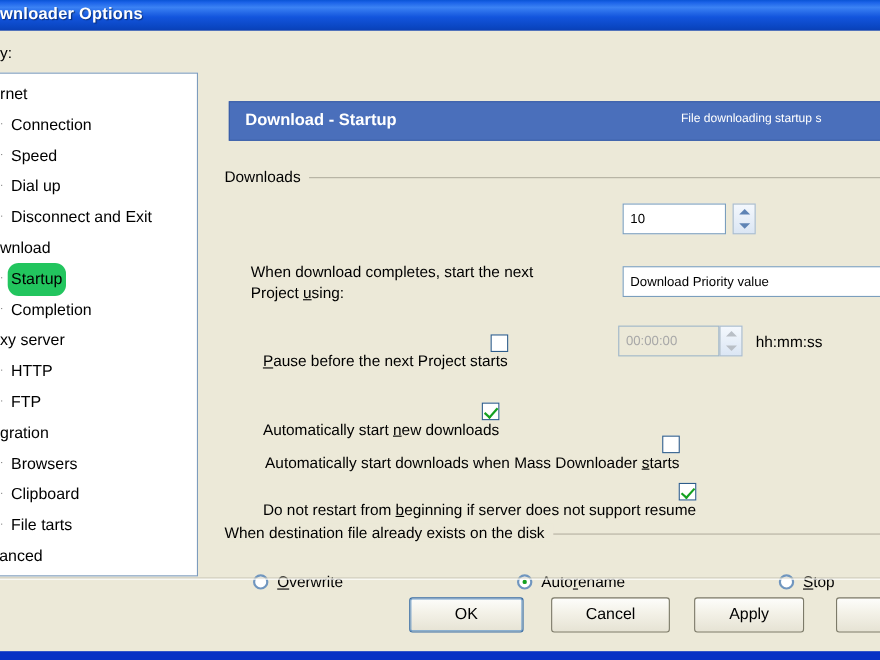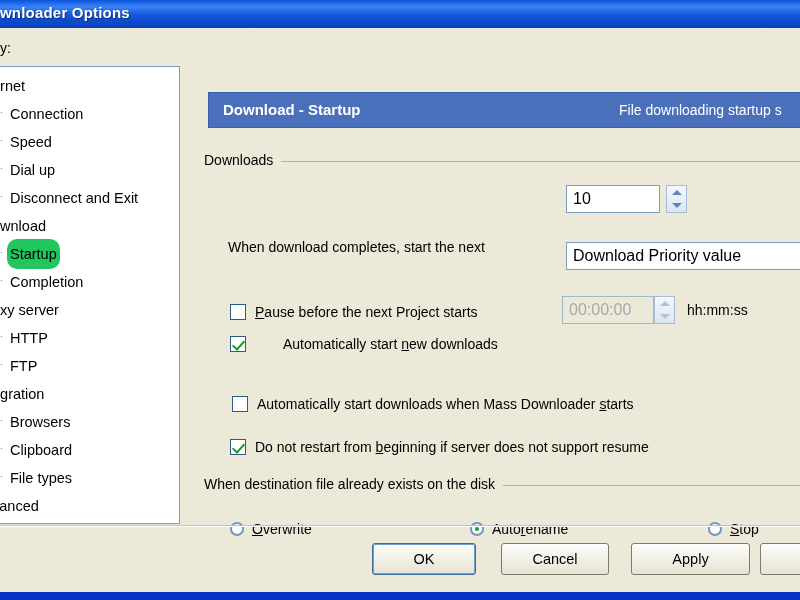--- a/index.html
+++ b/index.html
@@ -119,21 +119,21 @@
     left: 14px; top: 8px;
     color: #ffffff;
     font-size: 15px;
     font-weight: bold;
     white-space: nowrap;
   }
   .page-header .ph-desc {
     position: absolute;
     left: 410px; top: 9px;
     color: #ffffff;
-    font-size: 14px;
+    font-size: 11px;
     white-space: nowrap;
   }
 
   
   .group {
     position: absolute;
     left: 4px;
     width: 640px;
   }
   .group-title {
@@ -165,21 +165,21 @@
     line-height: 19px;
   }
   .acc { text-decoration: underline; }
 
   
   .textbox {
     box-sizing: border-box;
     background: #ffffff;
     border: 1px solid #7b9ebd;
     font-family: "Liberation Sans", sans-serif;
-    font-size: 16px;
+    font-size: 12px;
     color: #000;
     padding: 2px 6px;
     line-height: 22px;
     height: 28px;
     overflow: hidden;
     white-space: nowrap;
   }
   .textbox.disabled {
     color: #a8a8a8;
     background: #ece9d8;
@@ -199,21 +199,21 @@
     width: 0; height: 0;
     border-left: 5px solid transparent;
     border-right: 5px solid transparent;
   }
   .spin .arrow.up   { border-bottom: 5px solid #5f84b5; }
   .spin .arrow.down { border-top: 5px solid #5f84b5; }
   .spin.disabled .arrow.up   { border-bottom-color: #b9bfc6; }
   .spin.disabled .arrow.down { border-top-color: #b9bfc6; }
 
   
-  .checkrow { position: absolute; display: flex; align-items: flex-end; }
+  .checkrow { position: absolute; display: flex; align-items: flex-end; flex-direction: column; }
   .checkbox {
     width: 16px; height: 16px;
     box-sizing: border-box;
     background: #ffffff;
     border: 1px solid #2d5c8a;
     position: relative;
     flex: 0 0 auto;
   }
   .checkbox.checked::after {
     content: "";
@@ -320,21 +320,21 @@
           <div class="tree-item child"><span class="connector"></span><span class="tree-text">Disconnect and Exit</span></div>
           <div class="tree-item parent"><span class="tree-text">ownload</span></div>
           <div class="tree-item child selected"><span class="connector"></span><span class="tree-text">Startup</span></div>
           <div class="tree-item child"><span class="connector"></span><span class="tree-text">Completion</span></div>
           <div class="tree-item parent"><span class="tree-text">oxy server</span></div>
           <div class="tree-item child"><span class="connector"></span><span class="tree-text">HTTP</span></div>
           <div class="tree-item child"><span class="connector"></span><span class="tree-text">FTP</span></div>
           <div class="tree-item parent"><span class="tree-text">egration</span></div>
           <div class="tree-item child"><span class="connector"></span><span class="tree-text">Browsers</span></div>
           <div class="tree-item child"><span class="connector"></span><span class="tree-text">Clipboard</span></div>
-          <div class="tree-item child"><span class="connector"></span><span class="tree-text">File types</span></div>
+          <div class="tree-item child"><span class="connector"></span><span class="tree-text">File tarts</span></div>
           <div class="tree-item parent"><span class="tree-text">vanced</span></div>
           <div class="tree-item child"><span class="tree-text">Confirmations</span></div>
         </div>
     </div>
 
     <div class="content">
 
       <div class="page-header">
         <div class="ph-title">Download - Startup</div>
         <div class="ph-desc">File downloading startup s</div>
@@ -350,39 +350,42 @@
       <div class="row" style="left:366px; top:119px; display:flex;">
         <div class="textbox" style="width:94px;">10</div>
         <div class="spin" style="margin-left:6px;">
           <span class="arrow up"></span>
           <span class="arrow down"></span>
         </div>
       </div>
 
       <div class="row" style="left:28px; top:172px;">
         <div class="field-label">When download completes, start the next</div>
+        <div class="field-label">
+          <span>Project </span><span class="acc">u</span><span>sing:</span>
+        </div>
       </div>
       <div class="textbox" style="position:absolute; left:366px; top:176px; width:290px;">Download Priority value</div>
 
       <div class="checkrow" style="left:30px; top:238px;">
         <span class="checkbox"></span>
         <span class="cb-label">
           <span></span><span class="acc">P</span><span>ause before the next Project starts</span>
         </span>
       </div>
       <div class="row" style="left:362px; top:230px; display:flex; align-items:center;">
         <div class="textbox disabled" style="width:92px;">00:00:00</div>
         <div class="spin disabled">
           <span class="arrow up"></span>
           <span class="arrow down"></span>
         </div>
         <span class="field-label" style="margin-left:12px;">hh:mm:ss</span>
       </div>
 
-      <div class="checkrow" style="left:30px; top:270px;gap:28px;">
+      <div class="checkrow" style="left:30px; top:300px;">
         <span class="checkbox checked"></span>
         <span class="cb-label">
           <span>Automatically start </span><span class="acc">n</span><span>ew downloads</span>
         </span>
       </div>
 
       <div class="checkrow" style="left:32px; top:330px;">
         <span class="checkbox"></span>
         <span class="cb-label">
           <span>Automatically start downloads when Mass Downloader </span><span class="acc">s</span><span>tarts</span>
@@ -423,19 +426,19 @@
           <span></span><span class="acc">S</span><span>top</span>
         </span>
       </div>
 
     </div>
 
     <div class="bottom-sep"></div>
     <div class="buttonbar">
       <div class="btn default" style="left:356px; width:104px;">OK</div>
       <div class="btn" style="left:485px; width:108px;">Cancel</div>
-      <div class="btn" style="left:615px; width:119px;">Apply</div>
+      <div class="btn" style="left:615px; width:100px;">Apply</div>
       <div class="btn" style="left:744px; width:106px;">He</div>
     </div>
   </div>
 
   <div class="blue-strip"></div>
 </div>
 
 </body></html>

